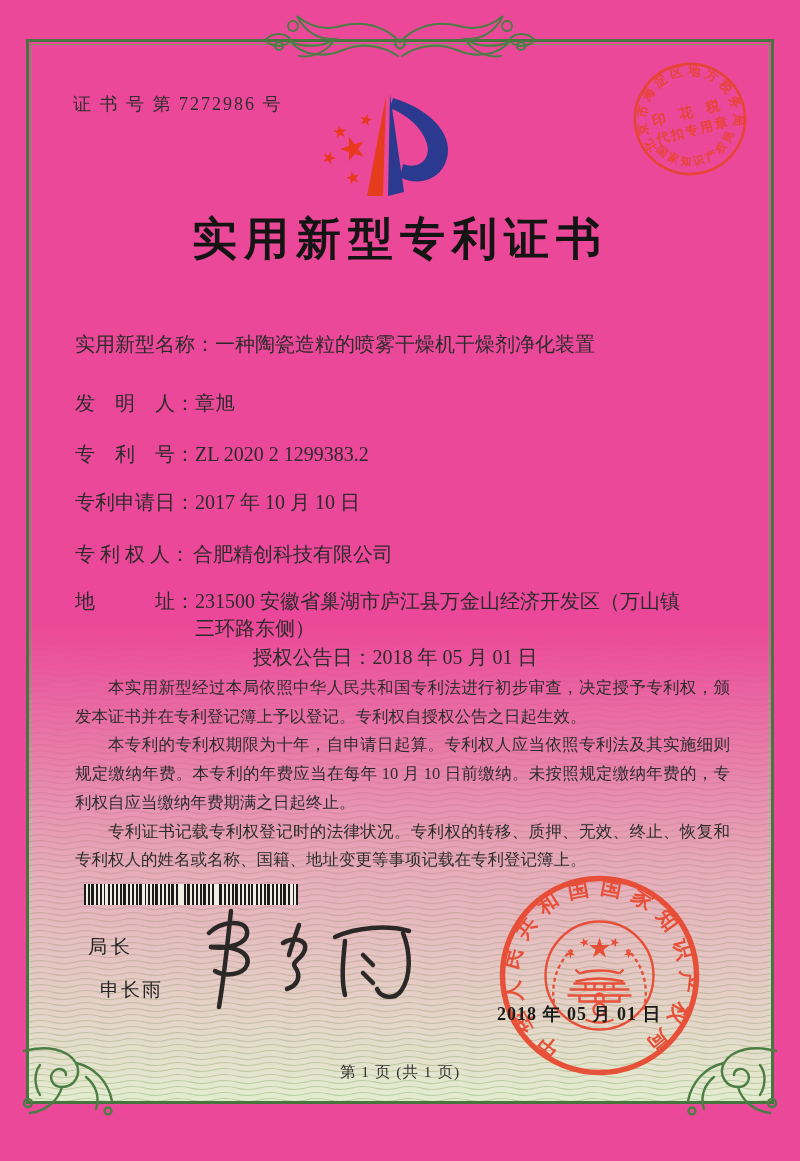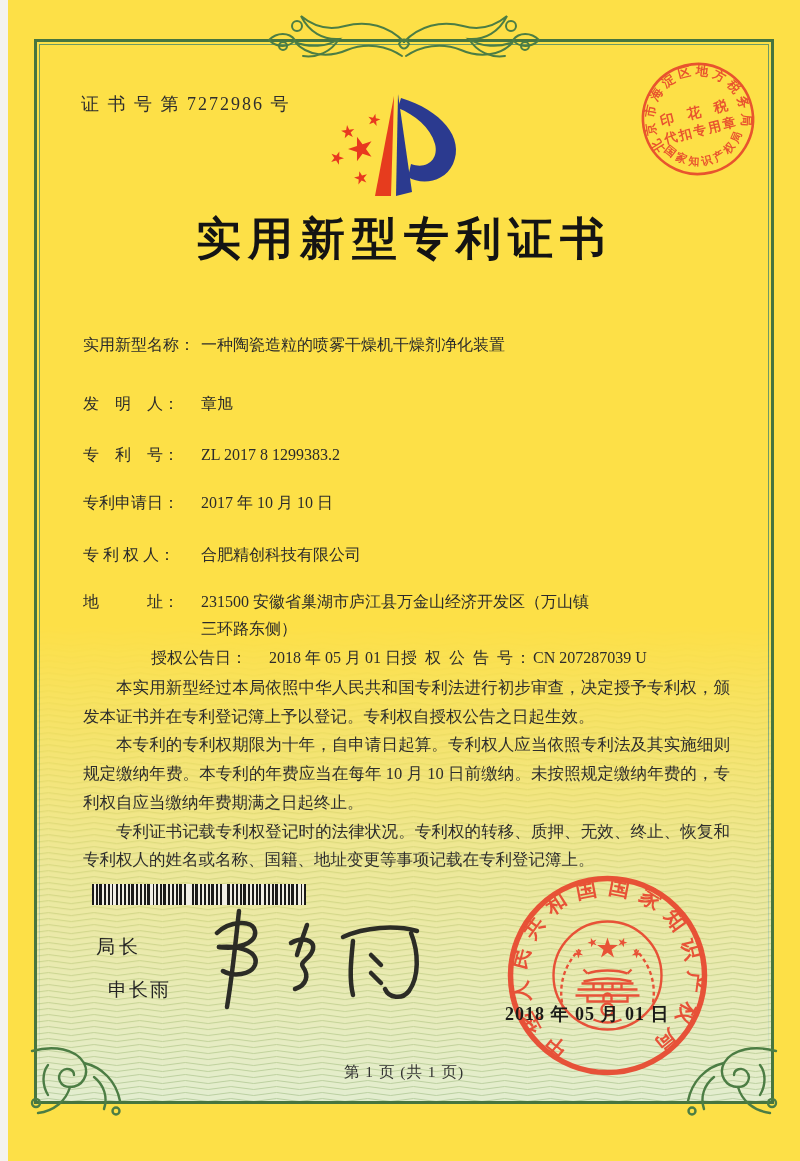--- a/index.html
+++ b/index.html
@@ -4,21 +4,21 @@
 <style>
   html,body{margin:0;padding:0;}
   body{
     width:800px;height:1161px;
     background:#f4f3ef;
     font-family:"Liberation Serif","DejaVu Serif",serif;
     color:#2c2c2c;
     position:relative;
     overflow:hidden;
   }
-  .page{position:absolute;inset:0;background:#fde047;margin-left:8px;}
+  .page{position:absolute;inset:0;background:#ec4899;}
   
   .frame{
     position:absolute;left:26px;right:26px;top:39px;bottom:57px;
     border:3px solid #47753f;
   }
   .frame-inner{
     position:absolute;inset:2px;border:1px solid #6e9a63;
   }
   .guilloche{position:absolute;inset:0;width:100%;height:100%;}
   
@@ -26,21 +26,21 @@
     position:absolute;left:73px;top:92px;
     font-size:18px;letter-spacing:2px;color:#2e2e2e;
   }
   .title{
     position:absolute;left:0;right:0;top:209px;
     text-align:center;font-size:45px;font-weight:700;
     letter-spacing:7px;color:#141414;font-family:Liberation Serif, serif;
   }
   .fields{position:absolute;left:75px;right:85px;top:0;}
   .frow{position:absolute;left:0;right:0;display:flex;align-items:flex-start;
-    font-size:16px;line-height:27px;color:#2b2b2b;}
+    font-size:20px;line-height:27px;color:#2b2b2b;}
   .frow .lab{flex:0 0 118px;white-space:nowrap;}
   .frow .val{flex:1;}
   .row-grant{display:flex;justify-content:center;}
   .row-grant .pair{display:flex;white-space:nowrap;}
   .paras{
     position:absolute;left:75px;right:70px;top:674px;
     font-size:16.5px;line-height:1.74;text-align:justify;color:#2d2d2d;
   }
   .paras p{margin:0;text-indent:2em;}
   
@@ -187,45 +187,41 @@
     <div class="frow" style="top:331px">
       <span class="lab">实用新型名称：</span>
       <span class="val">一种陶瓷造粒的喷雾干燥机干燥剂净化装置</span>
     </div>
     <div class="frow" style="top:390px">
       <span class="lab">发　明　人：</span>
       <span class="val">章旭</span>
     </div>
     <div class="frow" style="top:441px">
       <span class="lab">专　利　号：</span>
-      <span class="val">ZL 2017 8 1299383.2</span>
+      <span class="val">ZL 2020 2 1299383.2</span>
     </div>
     <div class="frow" style="top:489px">
       <span class="lab">专利申请日：</span>
       <span class="val">2017 年 10 月 10 日</span>
     </div>
     <div class="frow" style="top:541px">
       <span class="lab">专 利 权 人：</span>
       <span class="val">合肥精创科技有限公司</span>
     </div>
     <div class="frow" style="top:588px">
       <span class="lab">地　　　址：</span>
       <span class="val">
         <div>231500 安徽省巢湖市庐江县万金山经济开发区（万山镇</div>
         <div>三环路东侧）</div>
       </span>
     </div>
     <div class="frow row-grant" style="top:644px">
       <span class="pair">
         <span class="lab">授权公告日：</span>
         <span>2018 年 05 月 01 日</span>
-      </span>
-      <span class="pair">
-        <span style="letter-spacing:2px">授 权 公 告 号：</span>
-        <span>CN 207287039 U</span>
       </span>
     </div>
   </div>
 
   <div class="paras">
     <p>本实用新型经过本局依照中华人民共和国专利法进行初步审查，决定授予专利权，颁发本证书并在专利登记簿上予以登记。专利权自授权公告之日起生效。</p>
     <p>本专利的专利权期限为十年，自申请日起算。专利权人应当依照专利法及其实施细则规定缴纳年费。本专利的年费应当在每年 10 月 10 日前缴纳。未按照规定缴纳年费的，专利权自应当缴纳年费期满之日起终止。</p>
     <p>专利证书记载专利权登记时的法律状况。专利权的转移、质押、无效、终止、恢复和专利权人的姓名或名称、国籍、地址变更等事项记载在专利登记簿上。</p>
   </div>
 

